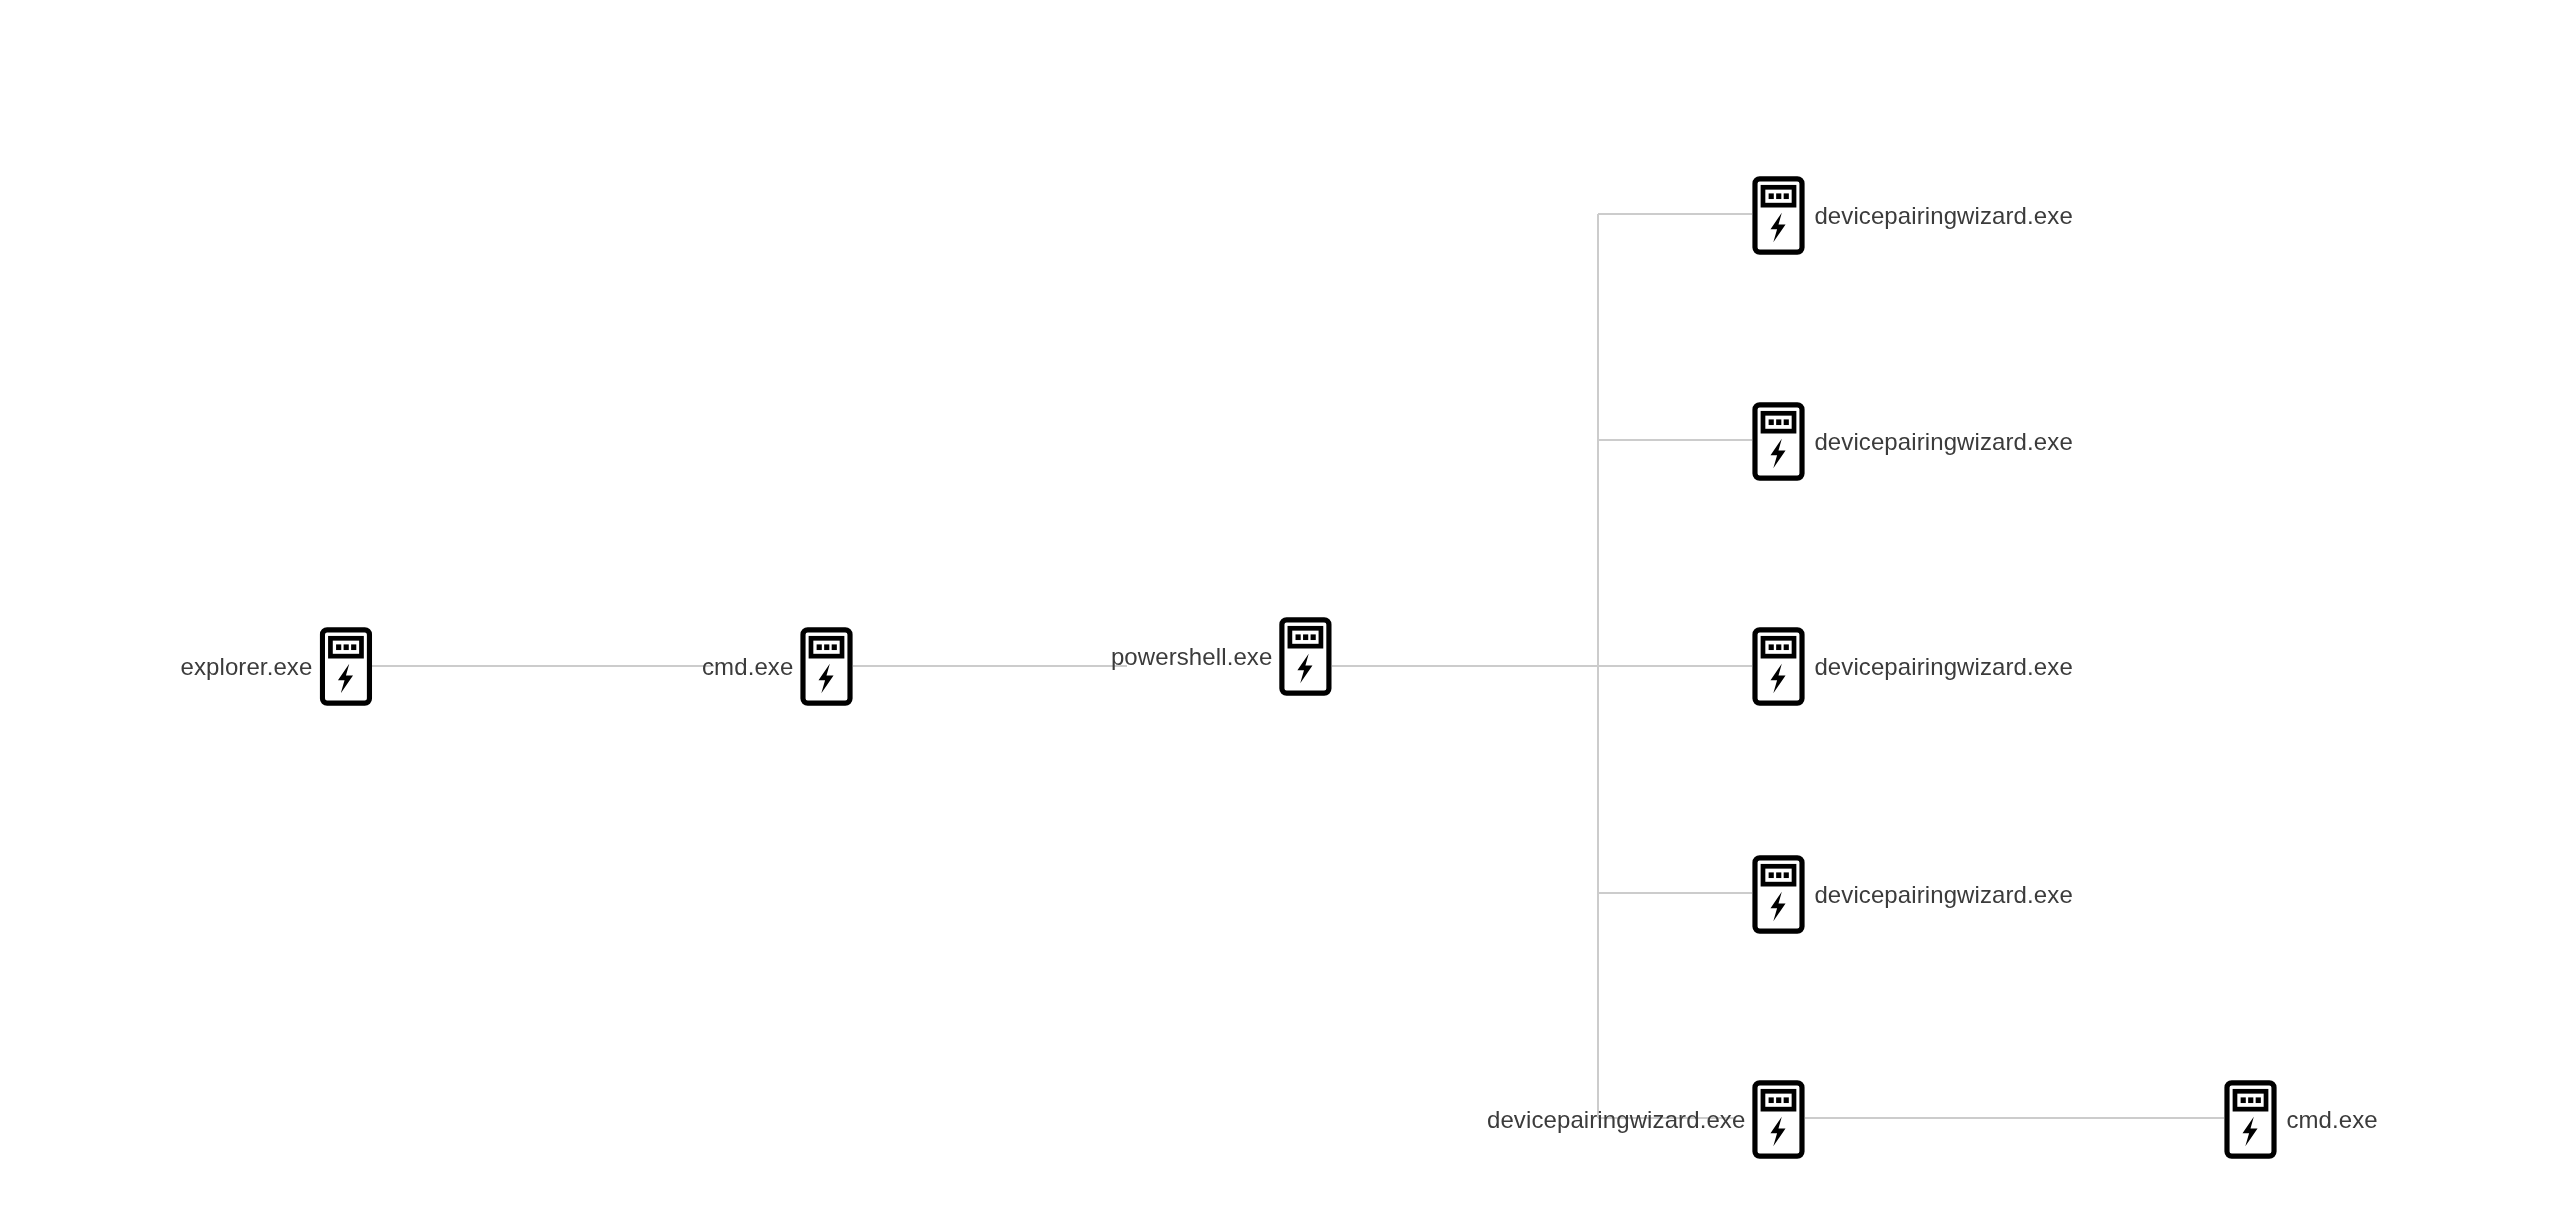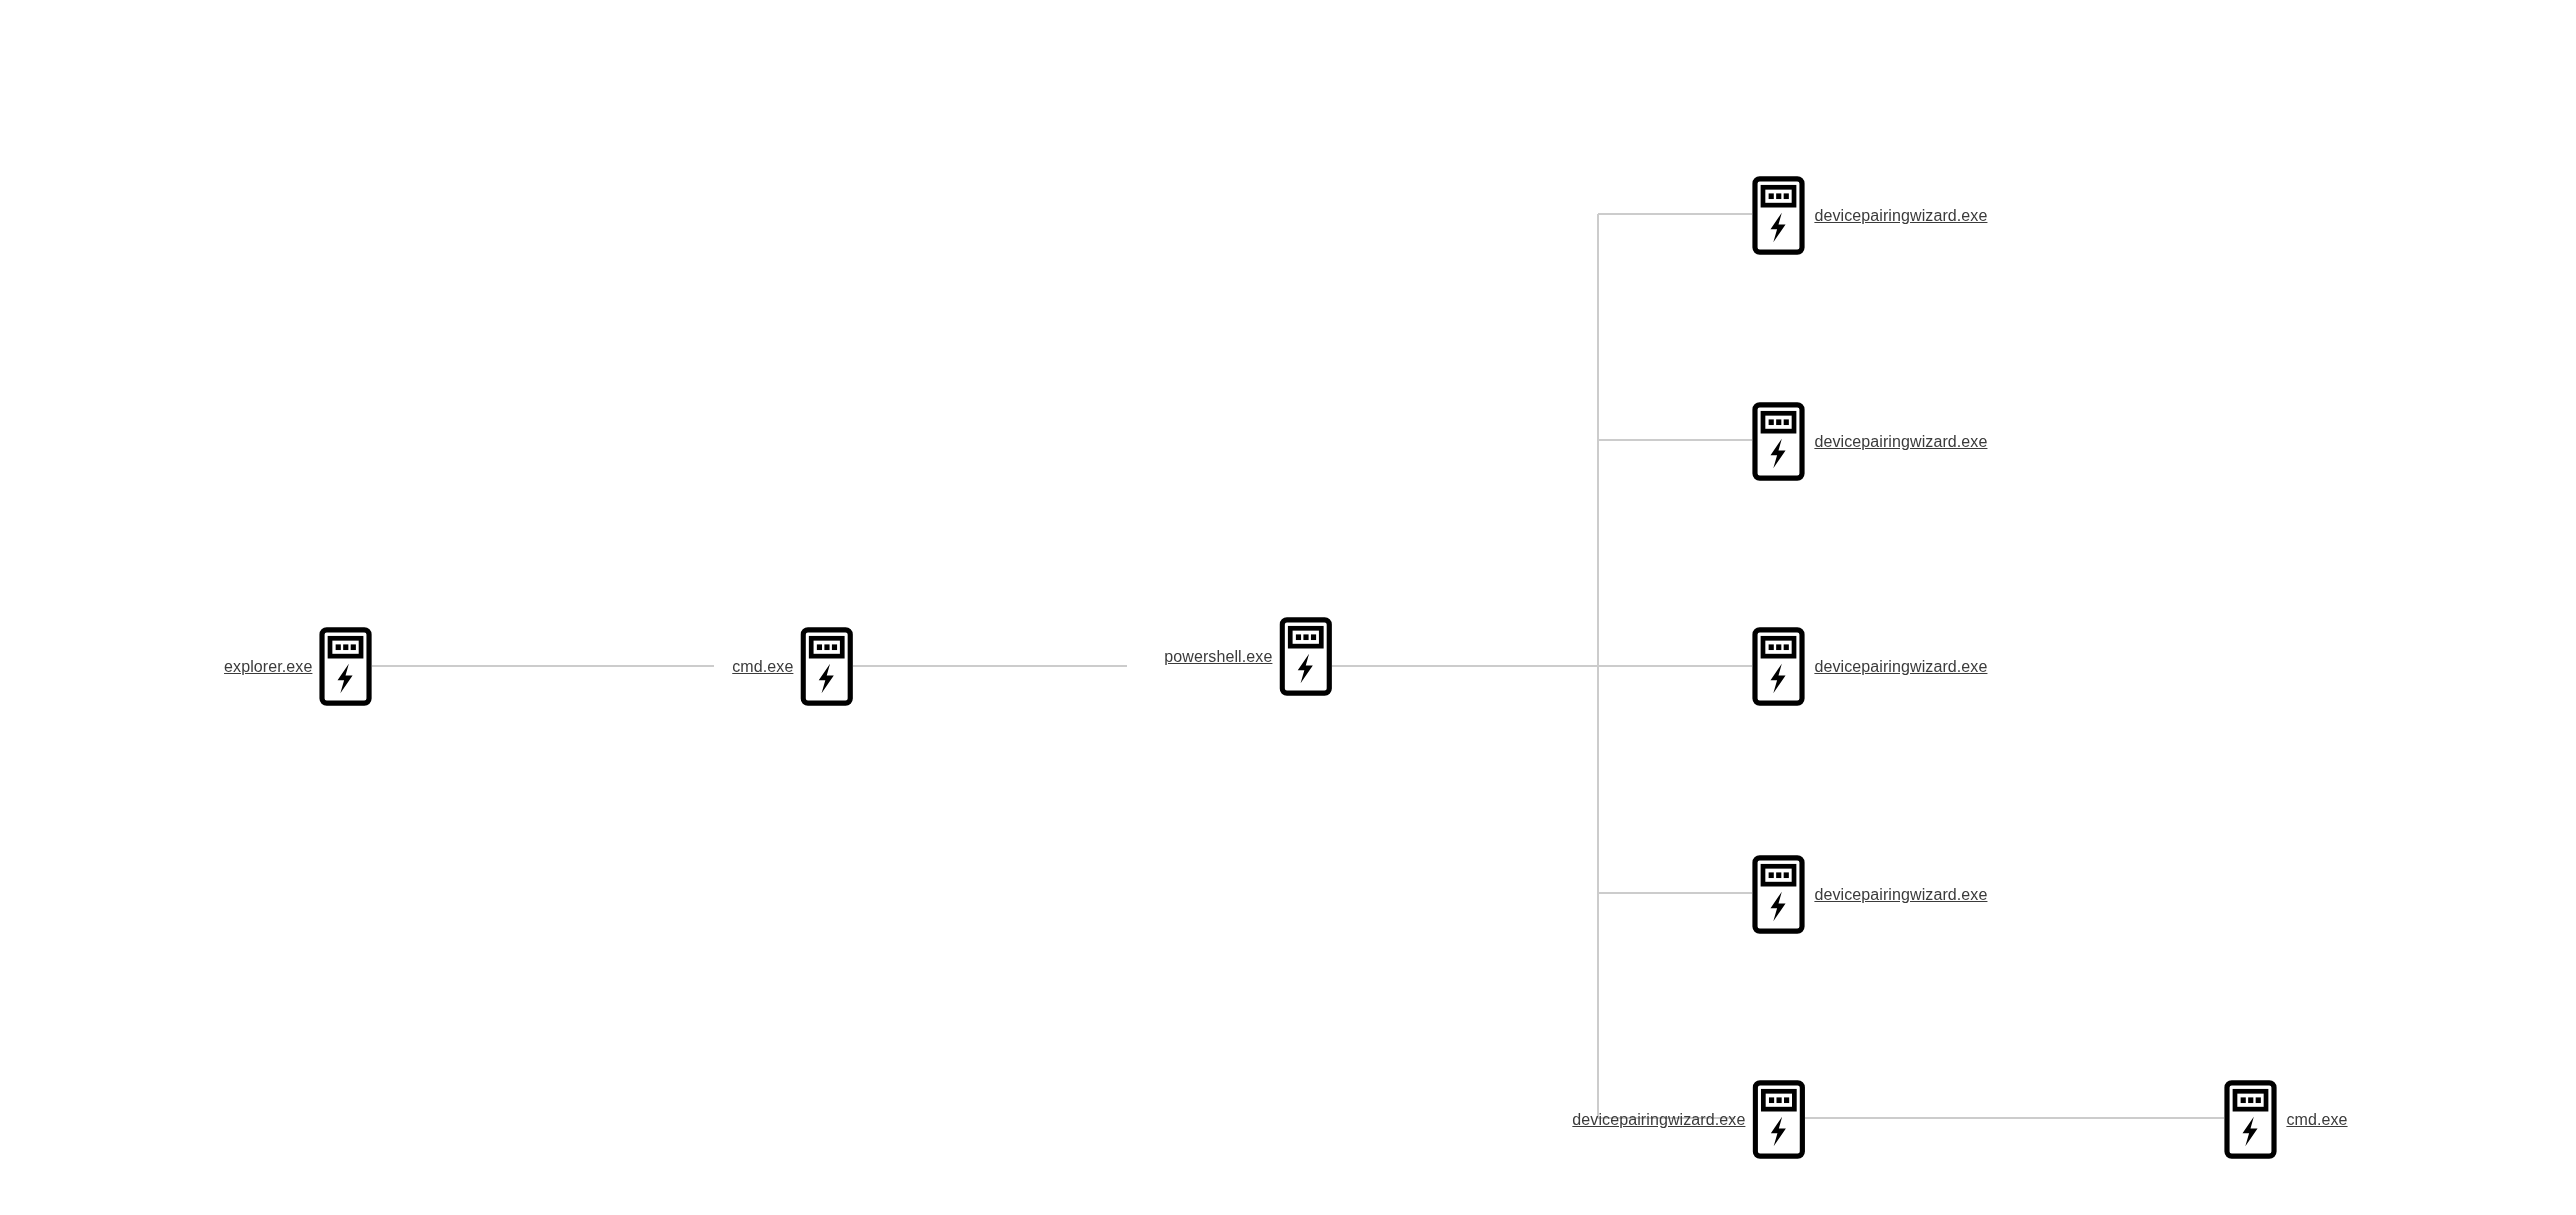--- a/index.html
+++ b/index.html
@@ -34,26 +34,25 @@
     white-space: nowrap;
   }
   .node-icon {
     width: 53px;
     height: 79px;
     flex: 0 0 auto;
     display: block;
   }
   .node-label {
     font-family: "Liberation Sans", sans-serif;
-    font-size: 16px;
+    font-size: 24px;
     line-height: 1;
     color: #3b3b3b;
     letter-spacing: 0.1px;
     flex: 0 0 auto;
-    text-decoration: underline;
   }
   .label-left  { margin-right: 6.6px; text-align: left; margin-left: 45px; }
   .label-right { margin-left: 9.4px; text-align: left; }
 </style>
 </head>
 <body>
 
 <div id="canvas">
 
   <svg id="edge-layer" width="2576" height="1215" viewBox="0 0 2743 1294" xmlns="http://www.w3.org/2000/svg">

